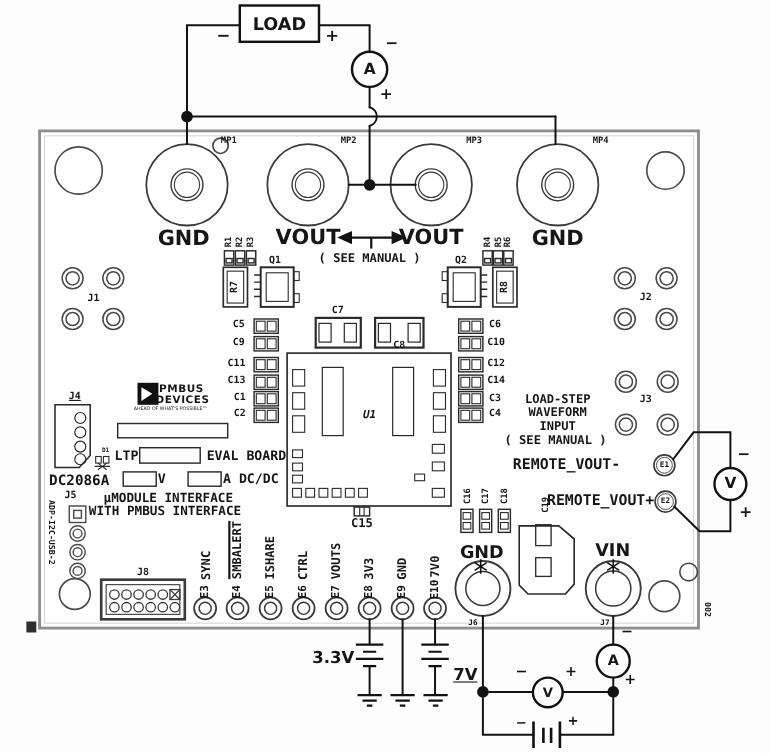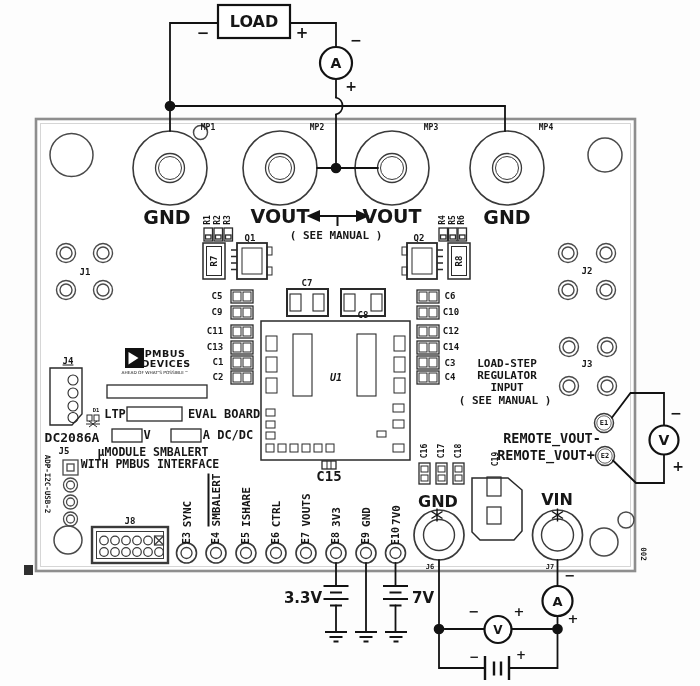--- a/index.html
+++ b/index.html
@@ -420,45 +420,45 @@
       <span class="lbl" style="left: 218px; top: 377px; font-size: 9px; text-align: center;">C2</span>
       <span class="lbl" style="left: 450px; top: 296px; font-size: 9px;">C6</span>
       <span class="lbl" style="left: 451px; top: 312px; font-size: 9px;">C10</span>
       <span class="lbl" style="left: 451px; top: 331px; font-size: 9px;">C12</span>
       <span class="lbl" style="left: 451px; top: 347px; font-size: 9px;">C14</span>
       <span class="lbl" style="left: 450px; top: 363px; font-size: 9px;">C3</span>
       <span class="lbl" style="left: 450px; top: 377px; font-size: 9px;">C4</span>
       <span class="lbl" style="left: 307px; top: 283px; font-size: 9px;">C7</span>
       <span class="lbl" style="left: 363px; top: 283px; font-size: 9px; margin-top: 32px;">C8</span>
       <span class="lbl" style="left: 336px; top: 378px; font-size: 10px; font-style: italic;">U1</span>
-      <span class="lbl" style="left: 329px; top: 476px; font-size: 14px;">C15</span>
+      <span class="lbl" style="left: 329px; top: 476px; font-size: 11px;">C15</span>
       <span class="lbl" style="left: 424.5px; top: 451px; font-size: 8px; transform: translate(-50%, -50%) rotate(-90deg);">C16</span>
       <span class="lbl" style="left: 441.5px; top: 451px; font-size: 8px; transform: translate(-50%, -50%) rotate(-90deg);">C17</span>
       <span class="lbl" style="left: 458.5px; top: 451px; font-size: 8px; transform: translate(-50%, -50%) rotate(-90deg);">C18</span>
       <span class="lbl" style="left: 496px; top: 459px; font-size: 8px; transform: translate(-50%, -50%) rotate(-90deg);">C19</span>
       <span class="lbl" style="left: 507px; top: 363px; font-size: 11px;">LOAD-STEP</span>
-      <span class="lbl" style="left: 507px; top: 375px; font-size: 11px;">REGULATOR</span>
+      <span class="lbl" style="left: 507px; top: 375px; font-size: 11px;">WAVEFORM</span>
       <span class="lbl" style="left: 507px; top: 387px; font-size: 11px;">INPUT</span>
       <span class="lbl" style="left: 505px; top: 400px; font-size: 11px;">( SEE MANUAL )</span>
-      <span class="lbl" style="left: 552px; top: 423px; font-size: 13.5px; margin-top: 16px;">REMOTE_VOUT-</span>
+      <span class="lbl" style="left: 515px; top: 423px; font-size: 13.5px;">REMOTE_VOUT-</span>
       <span class="lbl" style="left: 604px; top: 423px; font-size: 7px;">E1</span>
       <span class="lbl" style="left: 546px; top: 455.5px; font-size: 13.5px;">REMOTE_VOUT+</span>
       <span class="lbl" style="left: 605px; top: 456px; font-size: 7px;">E2</span>
       <span class="lbl sans" style="left: 664px; top: 440px; font-size: 14px;">V</span>
       <span class="lbl sans" style="left: 676px; top: 413px; font-size: 14px;">−</span>
       <span class="lbl sans" style="left: 678px; top: 466px; font-size: 14px;">+</span>
       <span class="lbl" style="left: 68px; top: 361px; font-size: 9px; text-decoration: underline;">J4</span>
       <span class="lbl sans" style="left: 165px; top: 354px; font-size: 9.5px; letter-spacing: 0.5px;">PMBUS</span>
       <span class="lbl sans" style="left: 166px; top: 363.5px; font-size: 9.5px; letter-spacing: 0.5px;">DEVICES</span>
       <span class="lbl sans" style="left: 155px; top: 372.5px; font-size: 4.3px; font-weight: 400;">AHEAD OF WHAT'S POSSIBLE™</span>
       <span class="lbl" style="left: 115px; top: 414px; font-size: 12px;">LTP</span>
       <span class="lbl" style="left: 224px; top: 414px; font-size: 12px;">EVAL BOARD</span>
       <span class="lbl" style="left: 147px; top: 435px; font-size: 12px;">V</span>
       <span class="lbl" style="left: 228px; top: 435px; font-size: 12px;">A DC/DC</span>
-      <span class="lbl" style="left: 153px; top: 453px; font-size: 11.5px;">µMODULE SMBALERT</span>
+      <span class="lbl" style="left: 153px; top: 453px; font-size: 11.5px;">µMODULE INTERFACE</span>
       <span class="lbl" style="left: 150px; top: 464.5px; font-size: 11.5px;">WITH PMBUS INTERFACE</span>
       <span class="lbl" style="left: 72px; top: 437px; font-size: 13px;">DC2086A</span>
       <span class="lbl" style="left: 64px; top: 451px; font-size: 9px;">J5</span>
       <span class="lbl" style="left: 47px; top: 484px; font-size: 7.5px; transform: translate(-50%, -50%) rotate(90deg);">ADP-I2C-USB-2</span>
       <span class="lbl" style="left: 130px; top: 521px; font-size: 9px;">J8</span>
       <span class="lbl" style="left: 96px; top: 411px; font-size: 5.5px;">D1</span>
       <span class="lbl" style="left: 186.5px; top: 538px; font-size: 10px; transform: translate(-50%, -50%) rotate(-90deg);">E3</span>
       <span class="lbl" style="left: 186.5px; top: 514px; font-size: 11px; transform: translate(-50%, -50%) rotate(-90deg);">SYNC</span>
       <span class="lbl" style="left: 216px; top: 538px; font-size: 10px; transform: translate(-50%, -50%) rotate(-90deg);">E4</span>
       <span class="lbl ov" style="left: 216px; top: 500px; font-size: 11px; transform: translate(-50%, -50%) rotate(-90deg);">SMBALERT</span>
@@ -472,21 +472,21 @@
       <span class="lbl" style="left: 336px; top: 517px; font-size: 11px; transform: translate(-50%, -50%) rotate(-90deg);">3V3</span>
       <span class="lbl" style="left: 366px; top: 538px; font-size: 10px; transform: translate(-50%, -50%) rotate(-90deg);">E9</span>
       <span class="lbl" style="left: 366px; top: 517px; font-size: 11px; transform: translate(-50%, -50%) rotate(-90deg);">GND</span>
       <span class="lbl" style="left: 395.5px; top: 536px; font-size: 10px; transform: translate(-50%, -50%) rotate(-90deg);">E10</span>
       <span class="lbl" style="left: 395.5px; top: 515px; font-size: 11px; transform: translate(-50%, -50%) rotate(-90deg);">7V0</span>
       <span class="lbl sans" style="left: 438px; top: 502px; font-size: 16px;">GND</span>
       <span class="lbl sans" style="left: 557px; top: 500px; font-size: 16px;">VIN</span>
       <span class="lbl" style="left: 430px; top: 567px; font-size: 7px;">J6</span>
       <span class="lbl" style="left: 550px; top: 567px; font-size: 7px;">J7</span>
       <span class="lbl sans" style="left: 303px; top: 598px; font-size: 15px;">3.3V</span>
-      <span class="lbl sans" style="left: 423px; top: 598px; font-size: 15px;">7V</span>
+      <span class="lbl sans" style="left: 423px; top: 614px; font-size: 15px; text-decoration: underline;">7V</span>
       <span class="lbl sans" style="left: 498px; top: 630px; font-size: 12px;">V</span>
       <span class="lbl sans" style="left: 474px; top: 611px; font-size: 13px;">−</span>
       <span class="lbl sans" style="left: 519px; top: 611px; font-size: 13px;">+</span>
       <span class="lbl sans" style="left: 557.5px; top: 601px; font-size: 13px;">A</span>
       <span class="lbl sans" style="left: 570px; top: 575px; font-size: 13px;">−</span>
       <span class="lbl sans" style="left: 573px; top: 618px; font-size: 13px;">+</span>
       <span class="lbl sans" style="left: 474px; top: 657px; font-size: 12px;">−</span>
       <span class="lbl sans" style="left: 521px; top: 655px; font-size: 12px;">+</span>
       <span class="lbl" style="left: 643px; top: 554px; font-size: 7.5px; transform: translate(-50%, -50%) rotate(90deg);">002</span>
     </div>

